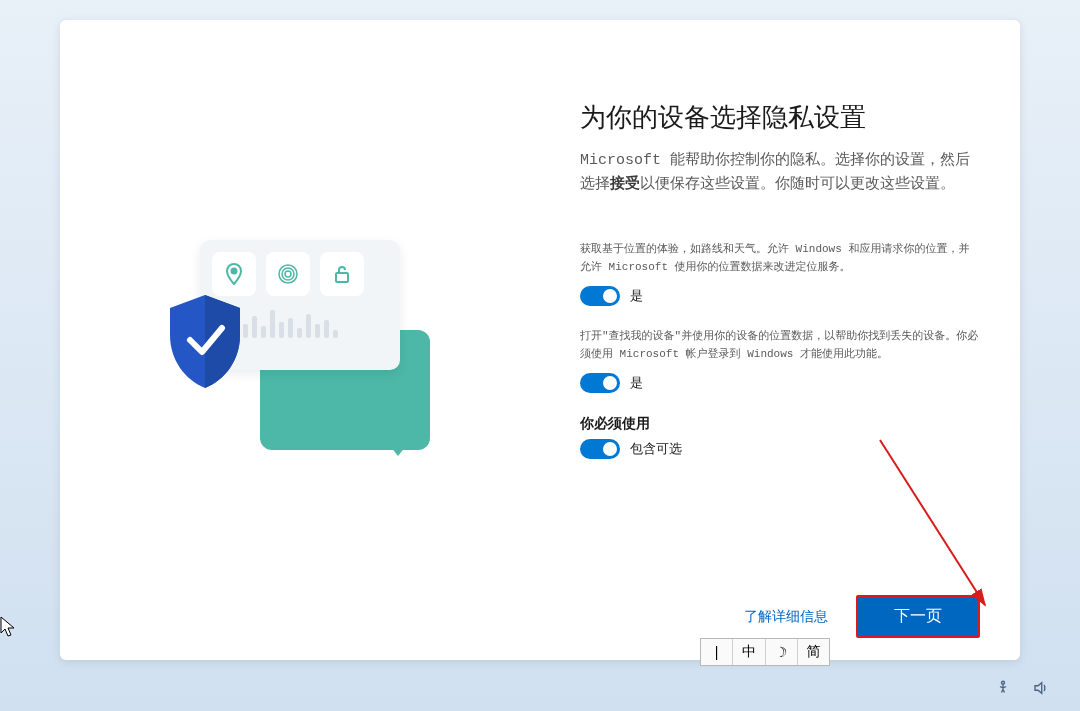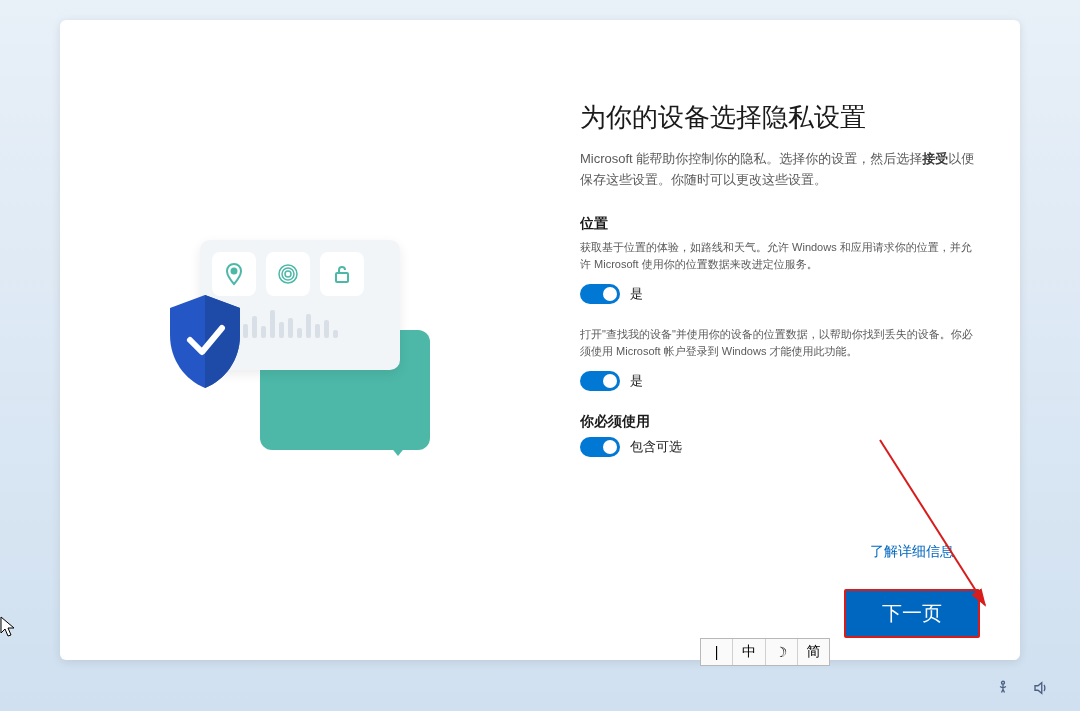--- a/index.html
+++ b/index.html
@@ -95,32 +95,33 @@
       position: absolute;
       left: -20px;
       top: 50px;
       width: 90px;
       height: 100px;
     }
     .right-side {
       flex: 1;
       padding: 80px 40px 0 0;
       position: relative;
+      font-family: Liberation Mono, monospace;
     }
     .title {
       font-size: 26px;
       font-weight: 500;
       color: #1a1a1a;
       margin-bottom: 14px;
     }
     .subtitle {
-      font-size: 13px;
+      font-size: 15px;
       color: #5a5a5a;
       line-height: 1.6;
-      margin-bottom: 24px;
+      margin-bottom: 44px;
     }
     .subtitle .bold { font-weight: 600; color: #3a3a3a; }
     .settings-scroll {
       height: 330px;
       overflow: hidden;
       position: relative;
     }
     .setting-group {
       margin-bottom: 22px;
     }
@@ -171,31 +172,30 @@
       height: 20px;
       background: linear-gradient(transparent, #fff);
     }
     .footer {
       position: absolute;
       bottom: 22px;
       right: 40px;
       display: flex;
       align-items: center;
       gap: 28px;
-      flex-direction: column;
     }
     .link-btn {
       color: #0067c0;
       font-size: 14px;
       cursor: pointer;
     }
     .next-btn {
       background: #0067c0;
       color: #fff;
-      font-size: 20px;
+      font-size: 16px;
       padding: 9px 36px;
       border: 2px solid #d81b1b;
       cursor: pointer;
       border-radius: 2px;
     }
     .arrow-annotation {
       position: absolute;
       top: 410px;
       left: 810px;
       pointer-events: none;
@@ -292,21 +292,20 @@
   </div>
 
   <div class="right-side">
     <h1 class="title">为你的设备选择隐私设置</h1>
     <p class="subtitle">
       <span>Microsoft 能帮助你控制你的隐私。选择你的设置，然后选择</span><span class="bold">接受</span><span>以便保存这些设置。你随时可以更改这些设置。</span>
     </p>
 
     <div class="settings-scroll">
       <div class="setting-group">
-        <div class="setting-title">位置</div>
         <div class="setting-desc">获取基于位置的体验，如路线和天气。允许 Windows 和应用请求你的位置，并允许 Microsoft 使用你的位置数据来改进定位服务。</div>
         <div class="toggle-row">
           <div class="toggle"></div>
           <span class="toggle-label">是</span>
         </div>
       </div>
 
       <div class="setting-group">
         <div class="setting-desc">打开"查找我的设备"并使用你的设备的位置数据，以帮助你找到丢失的设备。你必须使用 Microsoft 帐户登录到 Windows 才能使用此功能。</div>
         <div class="toggle-row">

